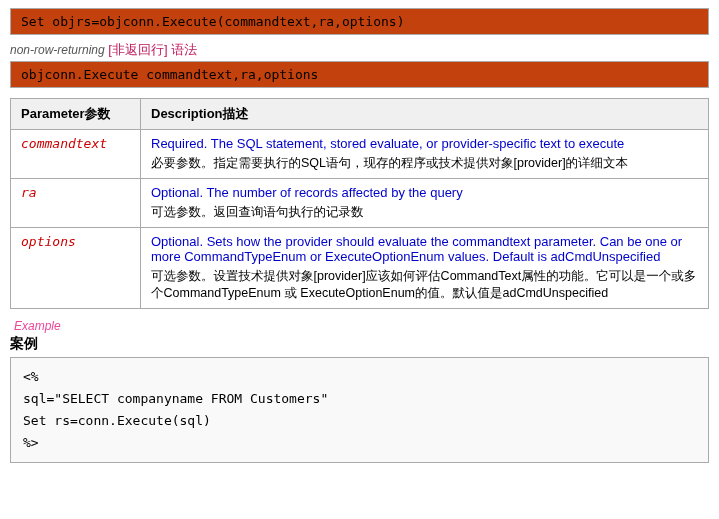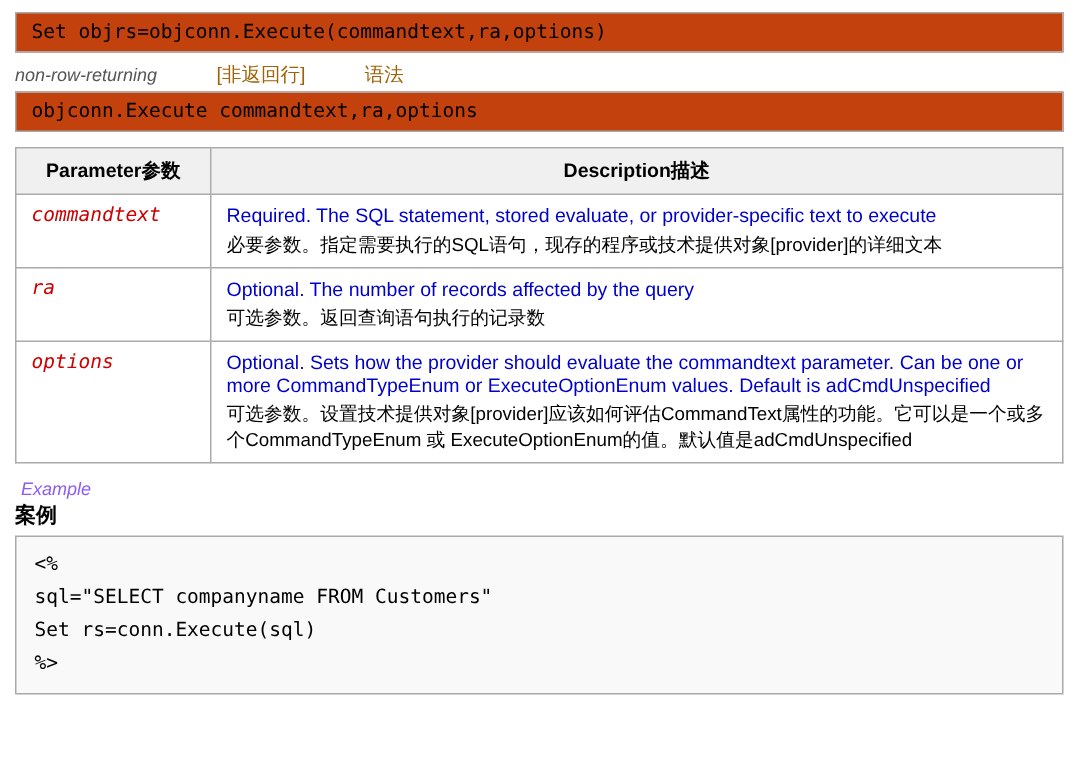--- a/index.html
+++ b/index.html
@@ -37,41 +37,40 @@
       margin-bottom: 2px;
     }
 
     .nonrow-text span.en {
       font-size: 12px;
       font-style: italic;
       color: #555;
     }
 
     .nonrow-text span.zh {
-      color: #a16207;
-      margin-left: 36px;
+      color: #be185d;
     }
 
     .params-table {
       width: 100%;
       border-collapse: collapse;
       margin: 10px 0;
       font-size: 13px;
     }
 
     .params-table th, .params-table td {
       border: 1px solid #aaa;
       padding: 6px 10px;
       vertical-align: top;
     }
 
     .params-table th {
       background: #f0f0f0;
       font-weight: bold;
-      text-align: center;
+      text-align: left;
       margin-top: 48px;
     }
 
     .params-table td.param-name {
       font-family: monospace;
       color: #cc0000;
       width: 130px;
       font-style: italic;
     }
 
@@ -81,21 +80,21 @@
     }
 
     .param-zh {
       color: #000;
       font-size: 12.5px;
     }
 
     .example-label {
       font-style: italic;
       font-size: 12px;
-      color: #8b5cf6;
+      color: #ec4899;
       margin: 4px 0 2px 4px;
     }
 
     .example-zh {
       font-size: 14px;
       font-weight: bold;
       margin-bottom: 4px;
       color: #000;
     }
 

